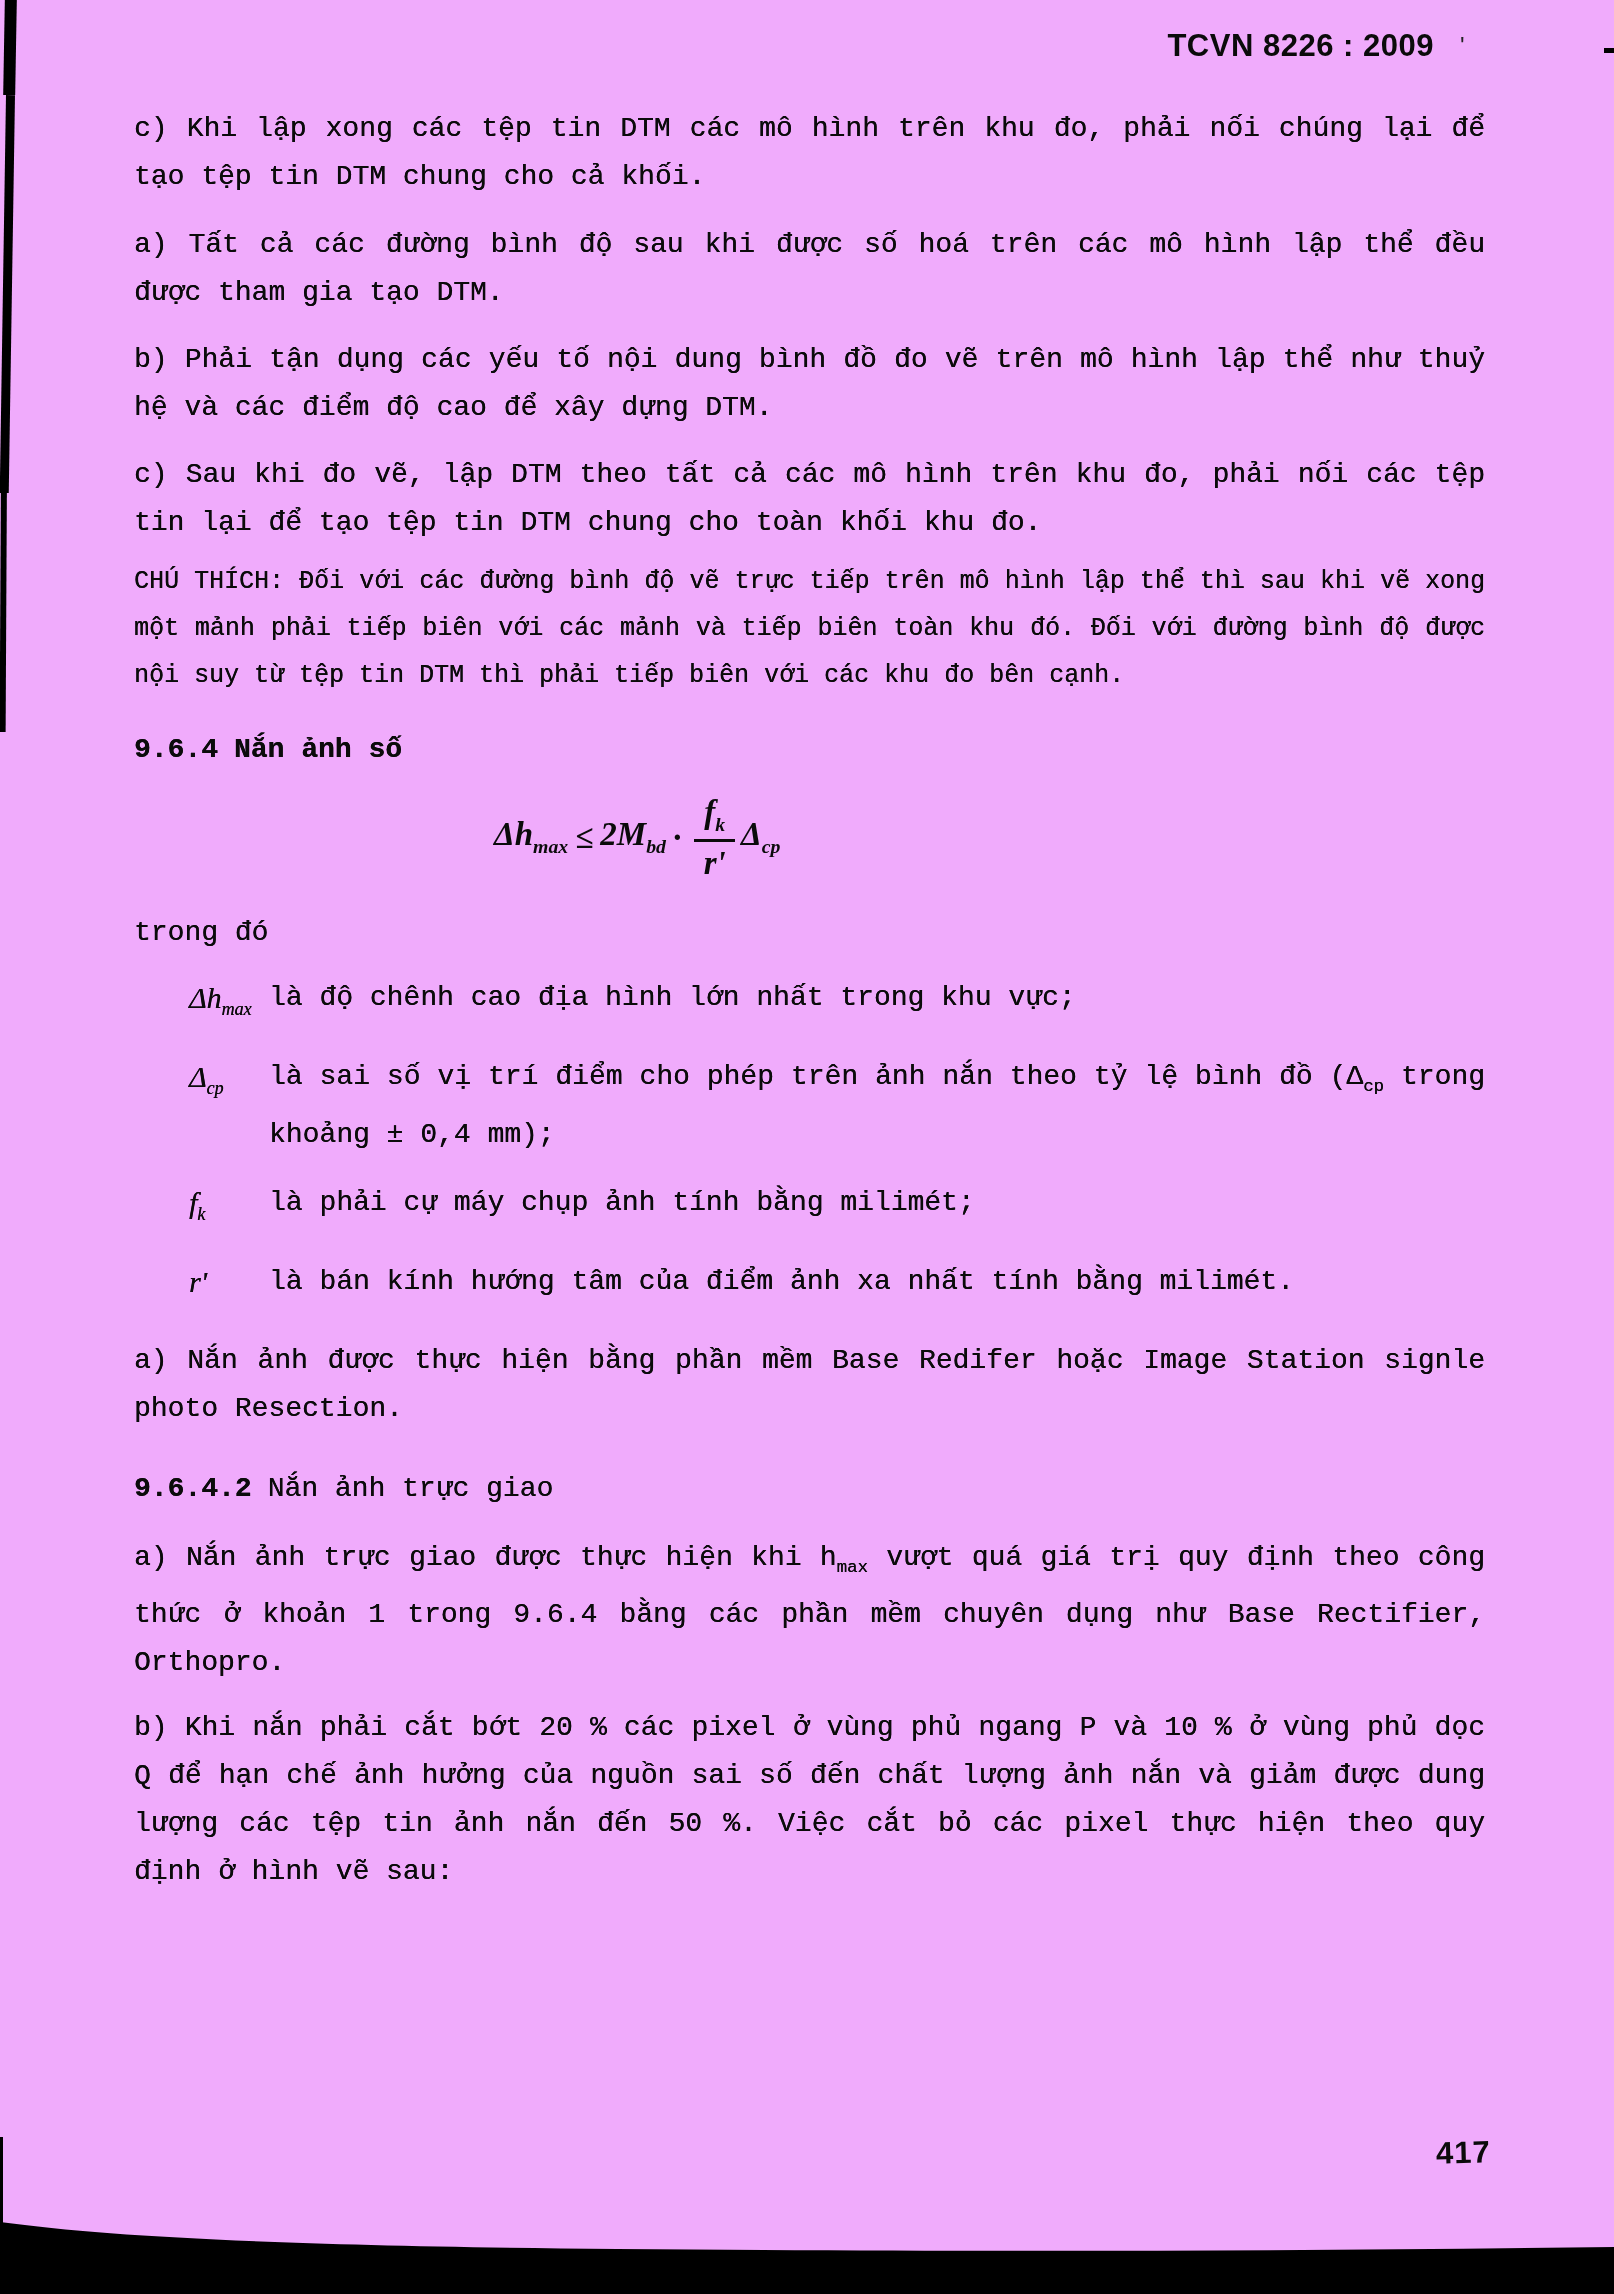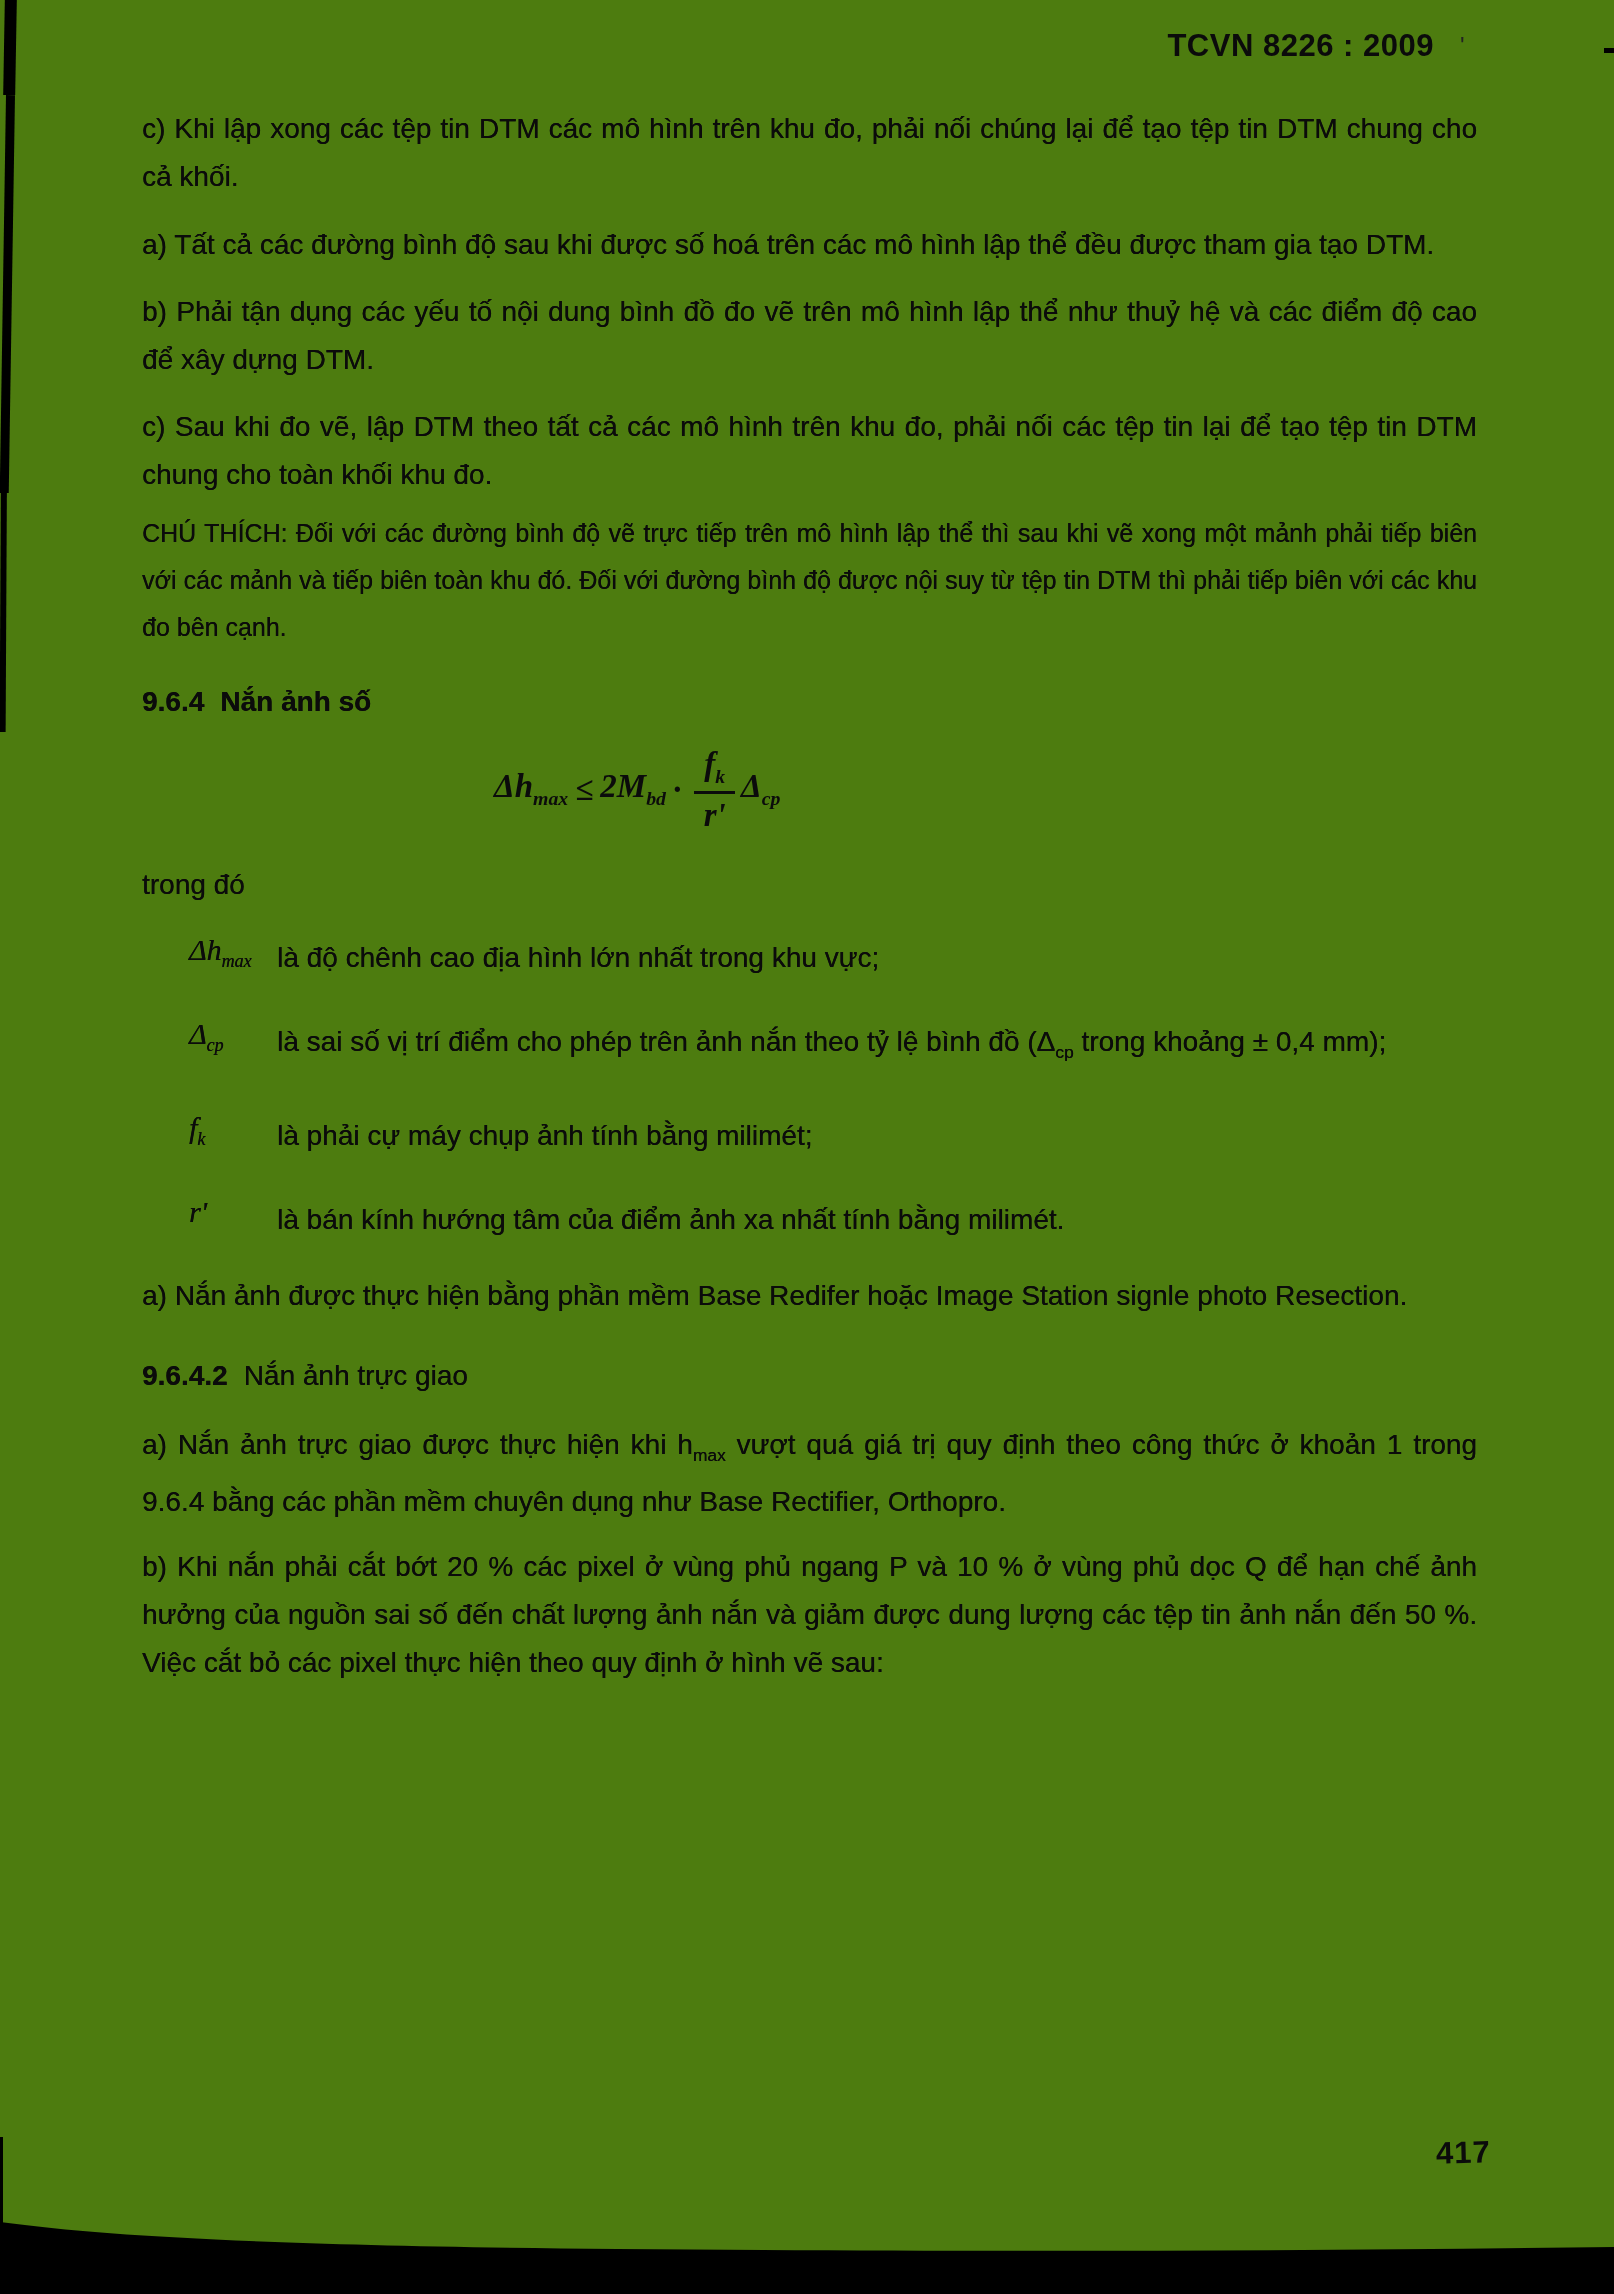--- a/index.html
+++ b/index.html
@@ -1,39 +1,39 @@
 <!DOCTYPE html>
 <html lang="vi"><head>
 <meta charset="utf-8">
 <style>
   html,body{margin:0;padding:0;}
   body{
     width:1615px;height:2294px;background:#fff;
     font-family:"Liberation Sans",sans-serif;color:#0b0b0b;
     -webkit-font-smoothing:antialiased;
   }
-  .page{position:relative;width:1615px;height:2294px;background:#4d7c0f;overflow:hidden;}
+  .page{position:relative;width:1615px;height:2294px;background:#f0abfc;overflow:hidden;}
 
   
   .streak-a{position:absolute;left:4px;top:0;width:12px;height:95px;background:#000;transform:rotate(1deg);}
   .streak-b{position:absolute;left:6px;top:95px;width:9px;height:398px;background:#000;transform:rotate(0.9deg);transform-origin:top left;}
   .streak-c{position:absolute;left:1px;top:468px;width:6px;height:264px;background:#000;transform:rotate(0.3deg);transform-origin:top left;}
   .streak-d{position:absolute;left:0;top:2137px;width:3px;height:100px;background:#000;}
   .speck-right{position:absolute;right:0;top:48px;width:11px;height:5px;background:#000;}
   .bottom-band{position:absolute;left:0;bottom:0;width:1615px;height:78px;}
 
   
   .content{position:absolute;left:134px;top:0;width:1351px;}
 
   .hdr{margin-top:28px;text-align:right;padding-right:20px;font-weight:bold;
        font-size:31px;line-height:36px;letter-spacing:0.5px;}
   .hdr .tick{font-weight:normal;font-size:24px;vertical-align:top;padding-left:26px;color:#222;}
 
-  p{margin:8px;font-size:28px;line-height:48px;text-align:justify;
-    text-shadow:0.2px 0.2px 0 #0b0b0b;}
+  p{margin:0;font-size:28px;line-height:48px;text-align:justify;
+    text-shadow:0.2px 0.2px 0 #0b0b0b;font-family:Liberation Mono, monospace;}
   .secnum{font-weight:bold;margin-right:16px;}
   .sectitle-bold{font-weight:bold;}
 
   .p1{margin-top:41px;}
   .s9632{margin-top:16px;}
   .pa1{margin-top:20px;}
   .pb1{margin-top:19px;}
   .pc1{margin-top:19px;}
   .note{margin-top:11px;font-size:25px;line-height:47px;}
   .s964{margin-top:27px;}

